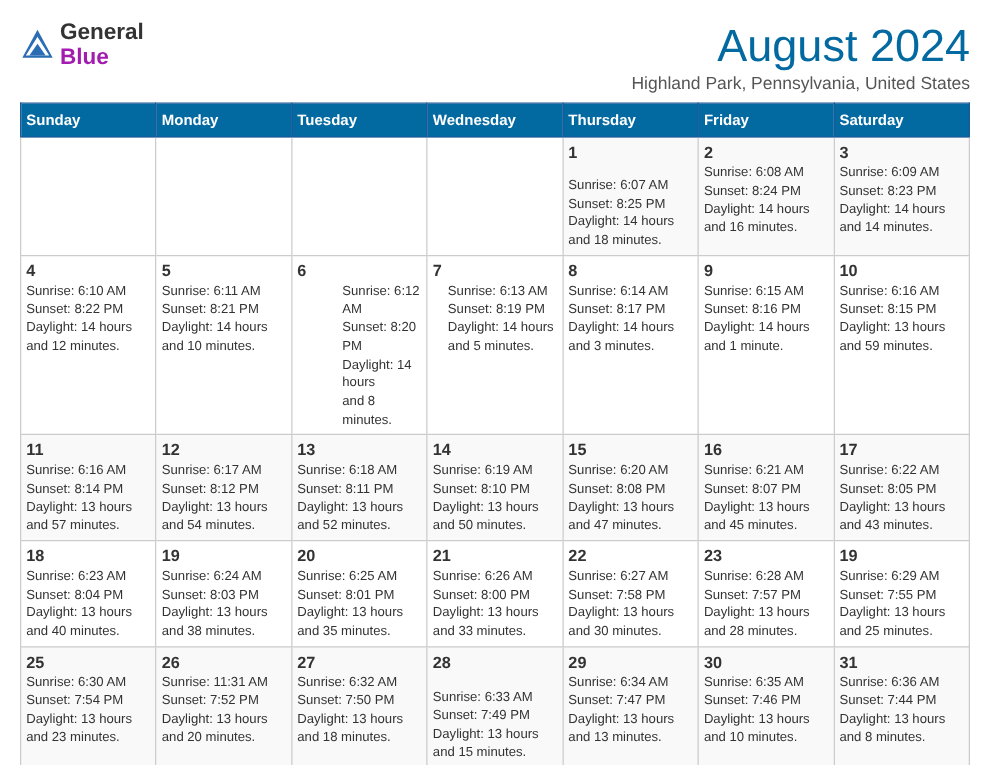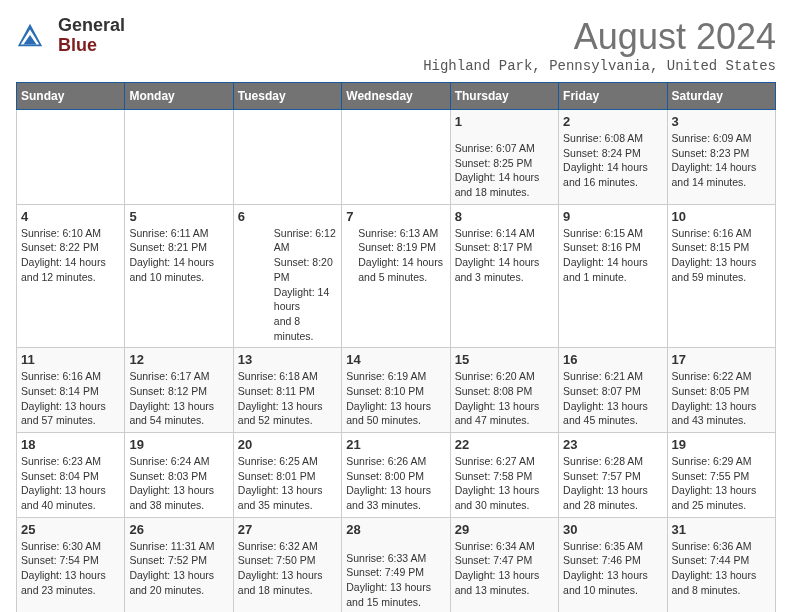--- a/index.html
+++ b/index.html
@@ -12,53 +12,52 @@
     }
     .header {
       display: flex;
       align-items: flex-start;
       justify-content: space-between;
       margin-bottom: 8px;
     }
     .logo {
       display: flex;
       align-items: center;
-      gap: 14px;
+      gap: 4px;
     }
     .logo-text {
       font-size: 18px;
       font-weight: bold;
       line-height: 1.1;
     }
     .logo-general { color: #333; }
-    .logo-blue { color: #7f1d1d; }
+    .logo-blue { color: #a21caf; }
     .logo-icon {
       width: 28px;
       height: 28px;
     }
     .title-block {
       text-align: right;
     }
     .month-year {
       font-size: 36px;
-      color: #737373;
+      color: #0369a1;
       font-weight: normal;
     }
     .location {
       font-size: 14px;
       color: #555;
-      font-family: Liberation Mono, monospace;
     }
     table {
       width: 100%;
       border-collapse: collapse;
       font-size: 11px;
     }
     thead tr th {
-      background: #737373;
+      background: #0369a1;
       color: #fff;
       padding: 6px 4px;
       text-align: left;
       font-size: 12px;
       font-weight: bold;
       border: 1px solid #1a5a9a;
     }
     tbody tr td {
       border: 1px solid #ccc;
       vertical-align: top;

